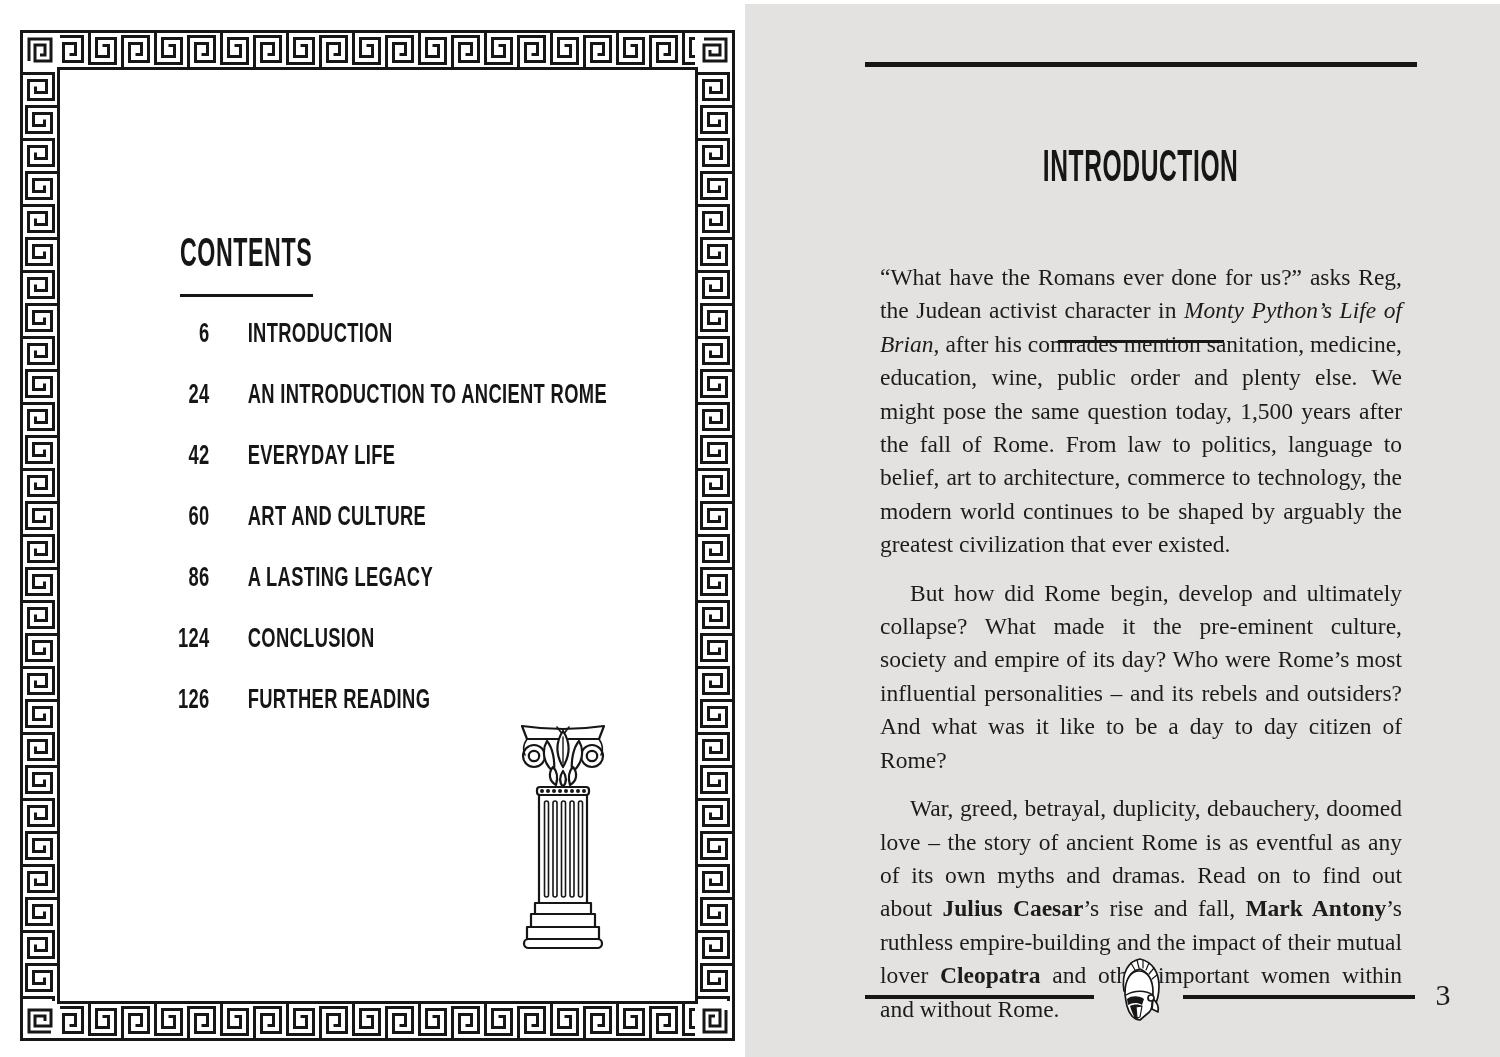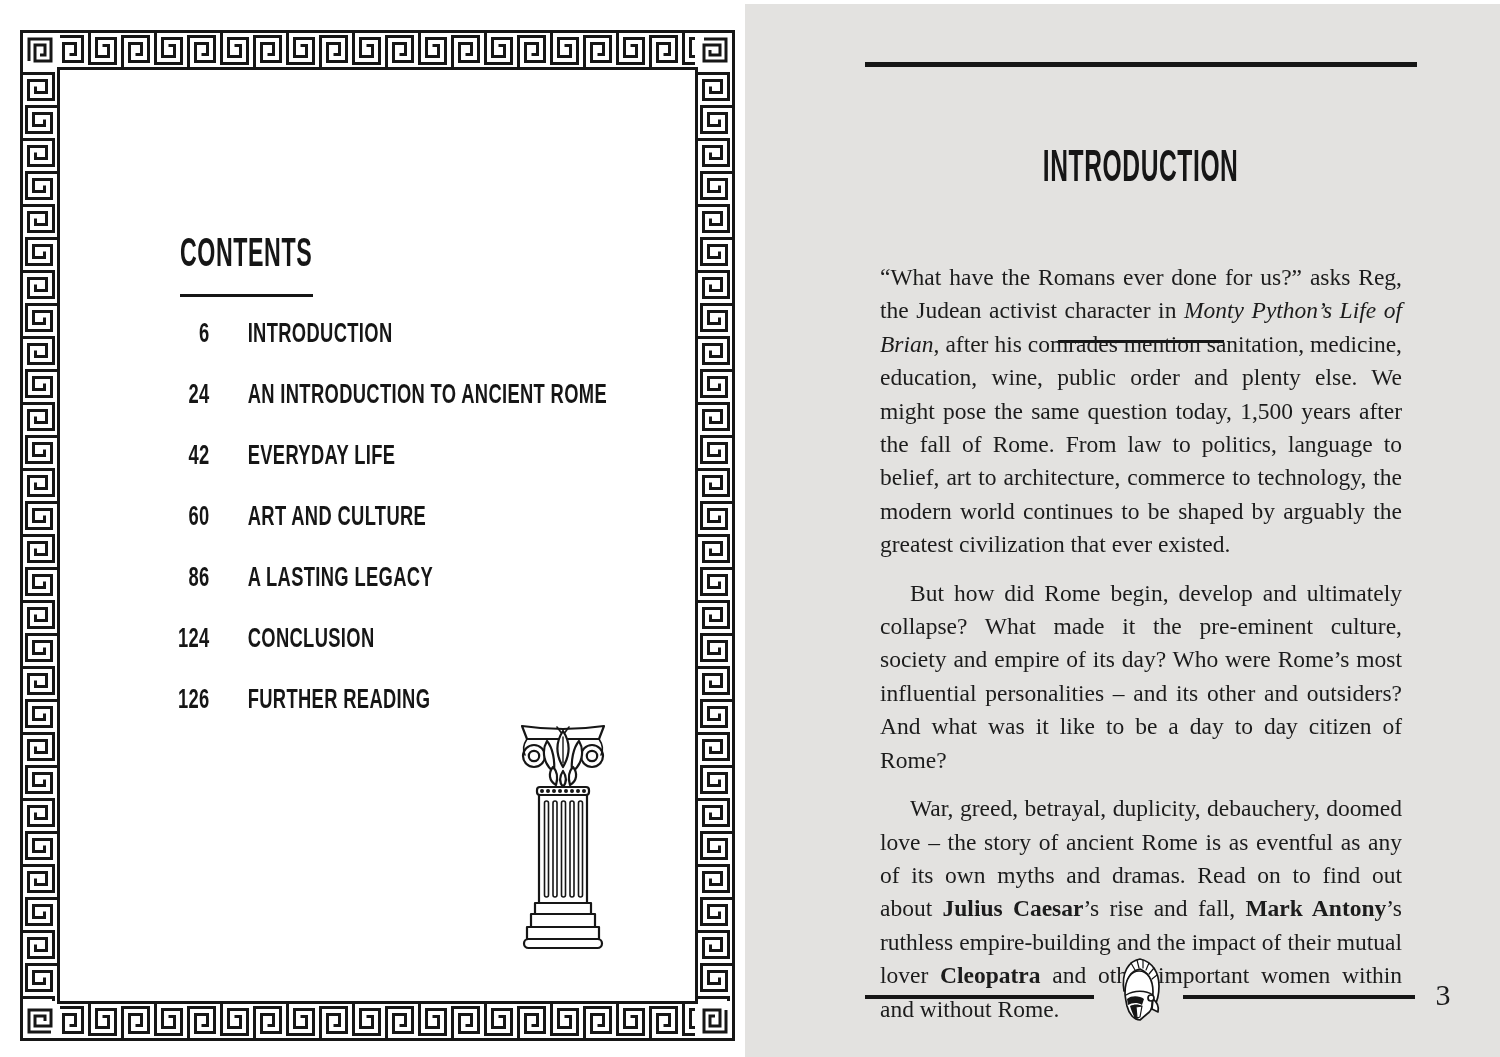--- a/index.html
+++ b/index.html
@@ -212,21 +212,21 @@
 
   <div class="top-rule"></div>
 
   <div class="intro-heading-wrap">
     <div class="intro-heading">INTRODUCTION</div>
     <div class="intro-underline"></div>
   </div>
 
   <div class="body-text">
       <p><span>“What have the Romans ever done for us?” asks Reg, the Judean activist character in </span><i>Monty Python’s Life of Brian</i><span>, after his comrades mention sanitation, medicine, education, wine, public order and plenty else. We might pose the same question today, 1,500 years after the fall of Rome. From law to politics, language to belief, art to architecture, commerce to technology, the modern world continues to be shaped by arguably the greatest civilization that ever existed.</span></p>
-      <p class="indent"><span>But how did Rome begin, develop and ultimately collapse? What made it the pre-eminent culture, society and empire of its day? Who were Rome’s most influential personalities – and its other and outsiders? And what was it like to be a day to day citizen of Rome?</span></p>
+      <p class="indent"><span>But how did Rome begin, develop and ultimately collapse? What made it the pre-eminent culture, society and empire of its day? Who were Rome’s most influential personalities – and its rebels and outsiders? And what was it like to be a day to day citizen of Rome?</span></p>
       <p class="indent"><span>War, greed, betrayal, duplicity, debauchery, doomed love – the story of ancient Rome is as eventful as any of its own myths and dramas. Read on to find out about </span><b>Julius Caesar</b><span>’s rise and fall, </span><b>Mark Antony</b><span>’s ruthless empire-building and the impact of their mutual lover </span><b>Cleopatra</b><span> and other important women within and without Rome.</span></p>
     </div>
 
   <div class="footer-rule left"></div>
   <div class="footer-rule right"></div>
 
   <svg class="helmet-art" width="54" height="74" viewBox="0 0 54 74" aria-hidden="true">
     <g stroke="#161616" stroke-width="1.7" fill="#ffffff" stroke-linejoin="round" stroke-linecap="round">
 
       <path d="M13 36 C10 17 18 6 29 4 C42 7 48 18 48 31 C48 40 46 47 43 52 L38 47 C41 35 42 19 29 14 C19 16 15 25 15 36 Z"></path>

